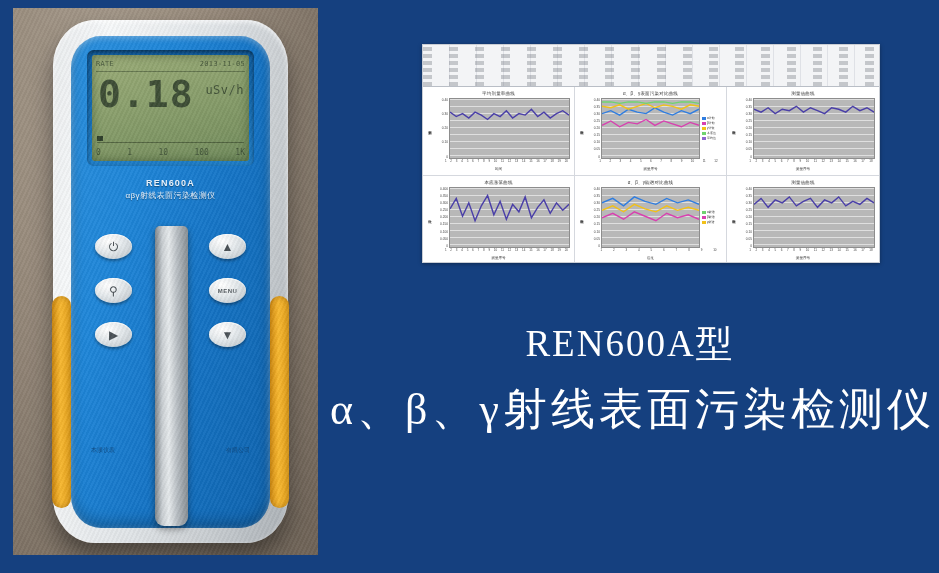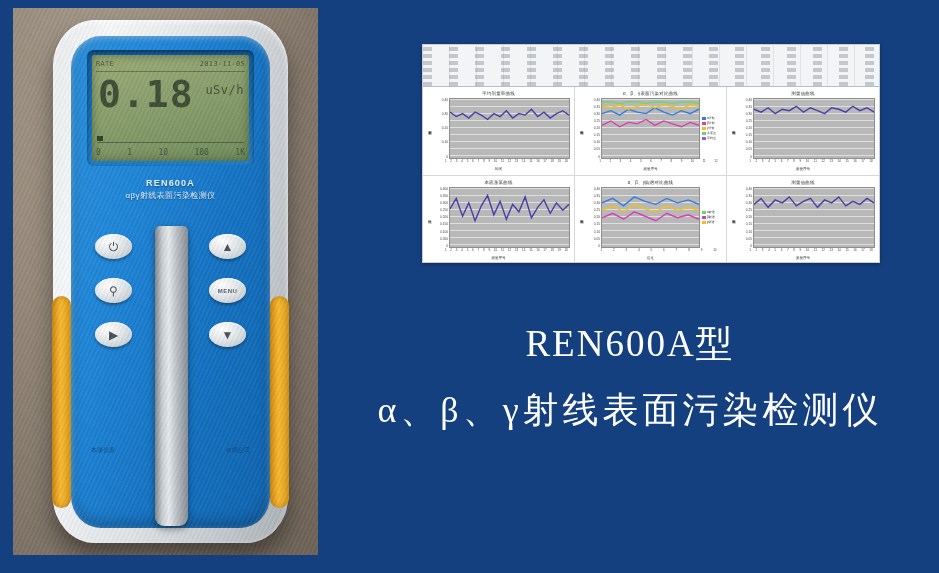--- a/index.html
+++ b/index.html
@@ -169,21 +169,21 @@
 
   
   #titleblock{
     position:absolute;left:330px;top:318px;width:600px;text-align:center;color:#ffffff;
   }
   #title-main{
     font-family:"Liberation Serif",serif;font-size:37px;letter-spacing:2px;
     line-height:52px;white-space:nowrap;
   }
   #title-sub{
-    font-family:"Liberation Serif",serif;font-size:36px;letter-spacing:4px;
+    font-family:"Liberation Serif",serif;font-size:44px;letter-spacing:4px;
     line-height:60px;margin-top:10px;white-space:nowrap;
   }
 </style>
 </head>
 <body>
 
 <div id="stage">
 
   <div id="photo">
     <div class="shell">

